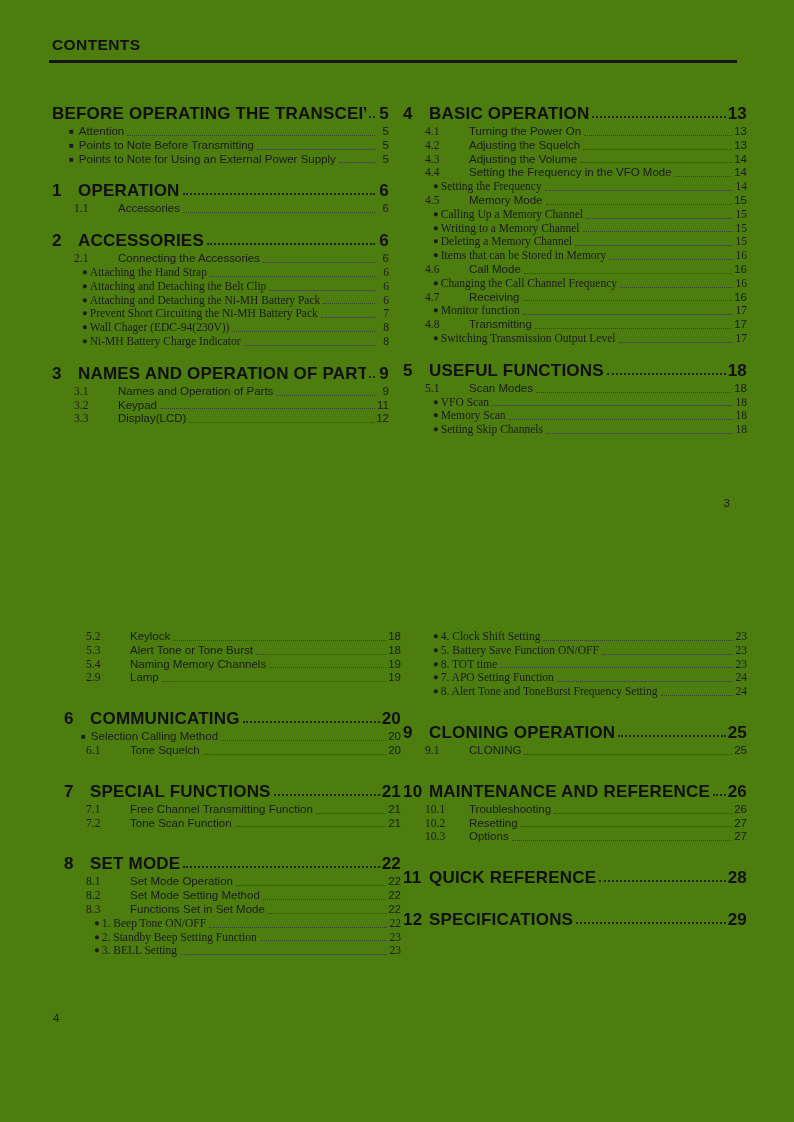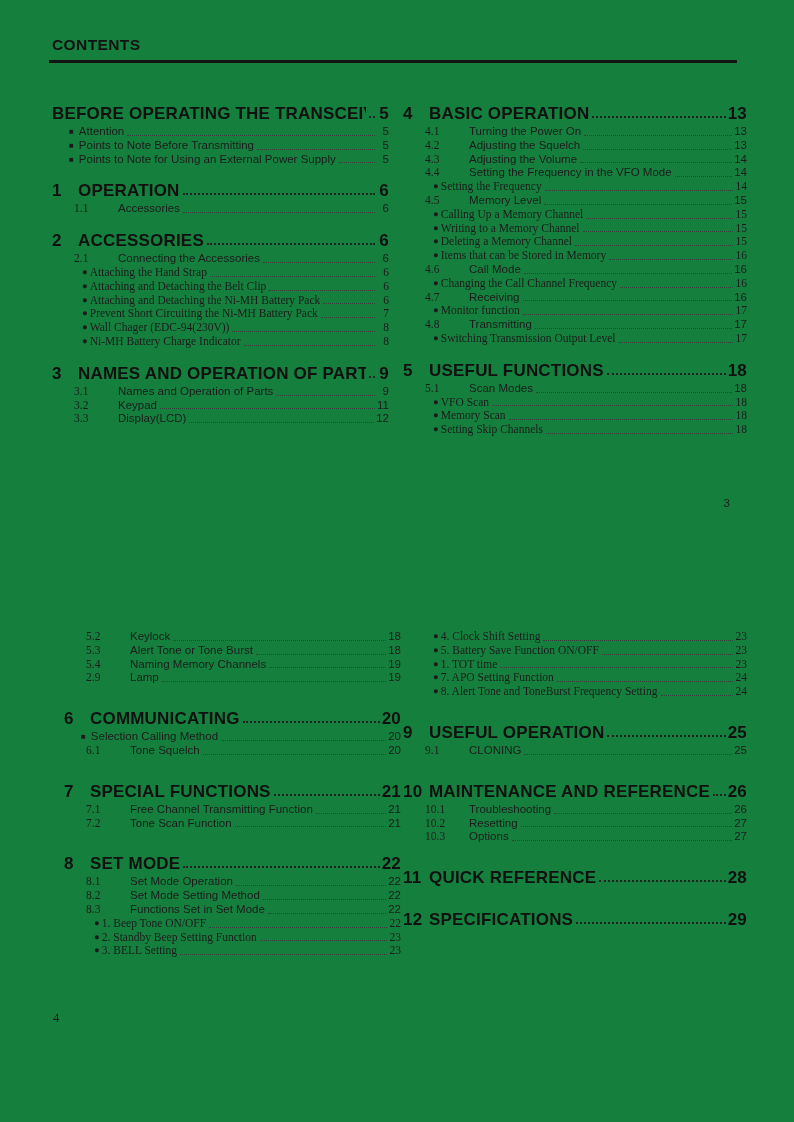--- a/index.html
+++ b/index.html
@@ -4,21 +4,21 @@
 <style>
   html, body { margin: 0; padding: 0; }
   body {
     width: 794px; height: 1122px;
     background: #ffffff;
     font-family: "Liberation Sans", sans-serif;
     color: #161616;
     position: relative;
     overflow: hidden;
   }
-  .sheet { position: absolute; inset: 0; background: #15803d; }
+  .sheet { position: absolute; inset: 0; background: #4d7c0f; }
 
   .header-title {
     position: absolute; left: 52px; top: 36px;
     font-size: 15.5px; font-weight: bold; letter-spacing: 0.4px;
     color: #111;
   }
   .header-rule {
     position: absolute; left: 49px; top: 60px;
     width: 688px; height: 3px; background: #141414;
   }
@@ -218,21 +218,21 @@
         <span class="pg">14</span>
       </div>
       <div class="row bullet">
         <span class="glyph ci">●</span>
         <span class="label">Setting the Frequency</span>
         <span class="dots"></span>
         <span class="pg">14</span>
       </div>
       <div class="row item">
         <span class="num">4.5</span>
-        <span class="label">Memory Level</span>
+        <span class="label">Memory Mode</span>
         <span class="dots"></span>
         <span class="pg">15</span>
       </div>
       <div class="row bullet">
         <span class="glyph ci">●</span>
         <span class="label">Calling Up a Memory Channel</span>
         <span class="dots"></span>
         <span class="pg">15</span>
       </div>
       <div class="row bullet">
@@ -435,39 +435,39 @@
         <span class="pg">23</span>
       </div>
       <div class="row bullet">
         <span class="glyph ci">●</span>
         <span class="label">5. Battery Save Function ON/OFF</span>
         <span class="dots"></span>
         <span class="pg">23</span>
       </div>
       <div class="row bullet">
         <span class="glyph ci">●</span>
-        <span class="label">1. TOT time</span>
+        <span class="label">8. TOT time</span>
         <span class="dots"></span>
         <span class="pg">23</span>
       </div>
       <div class="row bullet">
         <span class="glyph ci">●</span>
         <span class="label">7. APO Setting Function</span>
         <span class="dots"></span>
         <span class="pg">24</span>
       </div>
       <div class="row bullet">
         <span class="glyph ci">●</span>
         <span class="label">8. Alert Tone and ToneBurst Frequency Setting</span>
         <span class="dots"></span>
         <span class="pg">24</span>
       </div>
       <div class="row heading">
         <span class="num">9</span>
-        <span class="label">USEFUL OPERATION</span>
+        <span class="label">CLONING OPERATION</span>
         <span class="dots"></span>
         <span class="pg">25</span>
       </div>
       <div class="row item">
         <span class="num">9.1</span>
         <span class="label">CLONING</span>
         <span class="dots"></span>
         <span class="pg">25</span>
       </div>
       <div class="row heading">

